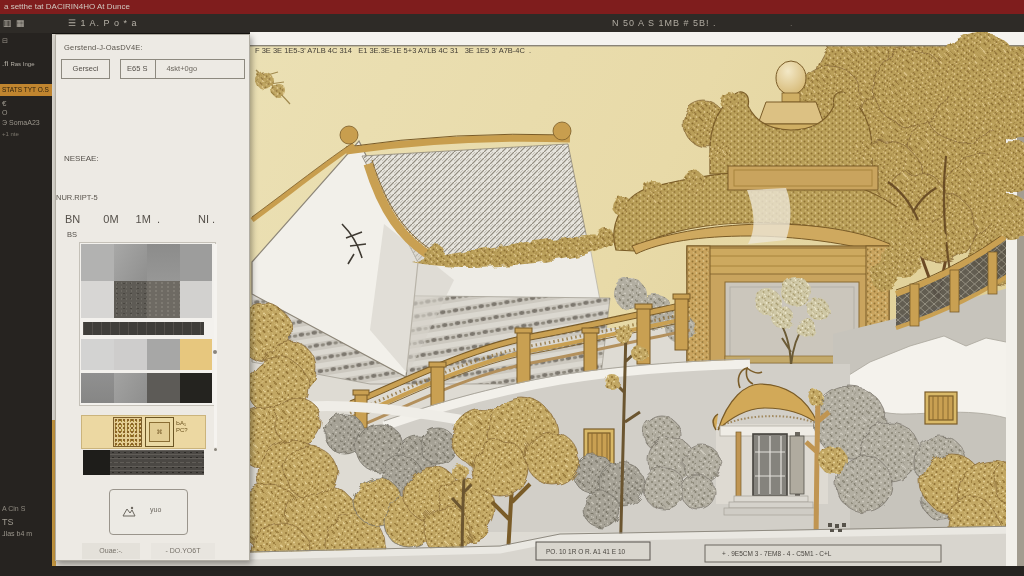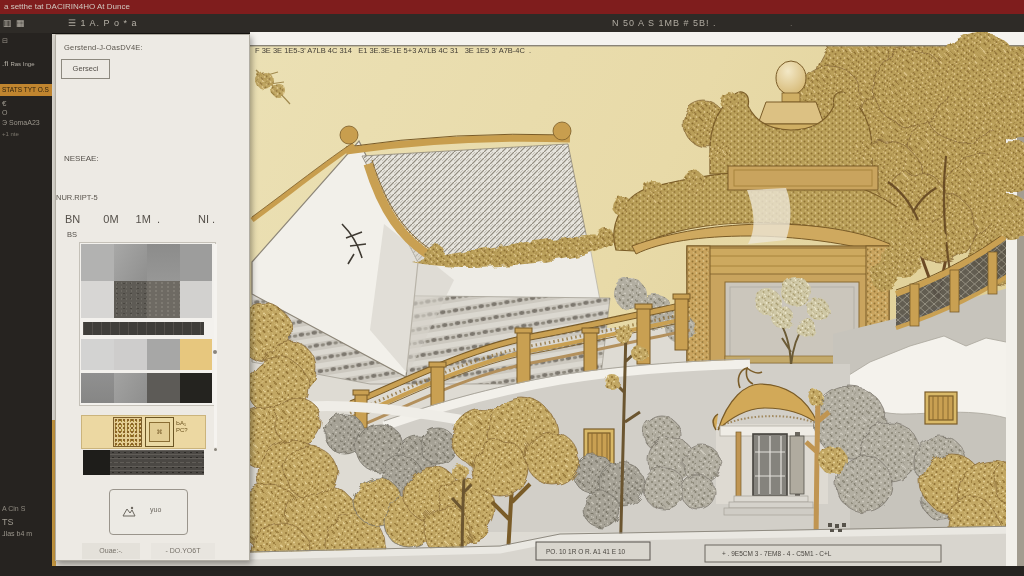--- a/index.html
+++ b/index.html
@@ -415,20 +415,21 @@
 <g filter="url(#rgh2)">
  <circle cx="730" cy="40" r="40" fill="url(#fol)"></circle>
  <circle cx="765" cy="80" r="28" fill="url(#fol)"></circle>
  <circle cx="762" cy="135" r="26" fill="url(#fol)"></circle>
  <circle cx="760" cy="185" r="22" fill="url(#fol)"></circle>
 </g>
 </svg>
 <div class="abs" id="dlg">
  <div class="d" style="left:8px;top:8px;font-size:7.5px;color:#5a554d;letter-spacing:0.2px">Gerstend-J-OasDV4E:</div>
  <div class="d btn" style="left:5px;top:24px;width:47px;height:18px;line-height:18px;font-size:7.5px">Gerseci</div>
+ <div class="d btn" style="left:64px;top:24px;width:123px;height:18px;line-height:18px;font-size:7.5px;text-align:left"><span style="margin-left:6px">E65 S</span><span style="display:inline-block;border-left:1px solid #8d897f;height:18px;vertical-align:top;margin-left:8px"></span><span style="margin-left:10px;color:#6b665e">4skt+0go</span></div>
  <div class="d" style="left:8px;top:119px;font-size:8px;color:#55504a">NESEAE:</div>
  <div class="d" style="left:0;top:158px;width:195px;text-align:left;font-size:7.5px;color:#5a554d">NUR.RIPT-5</div>
  <div class="d" style="left:9px;top:178px;font-size:11px;color:#55504a">BN<span style="margin-left:23px">0M</span><span style="margin-left:17px">1M&nbsp;&nbsp;.</span><span style="margin-left:38px">NI&nbsp;.</span></div>
  <div class="d" style="left:11px;top:195px;font-size:7.5px;color:#55504a">BS</div>
 
  <div class="d" style="left:23px;top:207px;width:135px;height:162px;background:#f3f1ed;border:1px solid #c5c1b8"></div>
 
  <div class="d grid-cell" style="left:25px;top:209px;width:33px;height:37px;background:#b2b2b1"></div>
  <div class="d grid-cell" style="left:58px;top:209px;width:33px;height:37px;background:linear-gradient(120deg,#a8a8a7,#8f8f8e)"></div>
  <div class="d grid-cell" style="left:91px;top:209px;width:33px;height:37px;background:linear-gradient(180deg,#8c8c8b,#979796)"></div>

